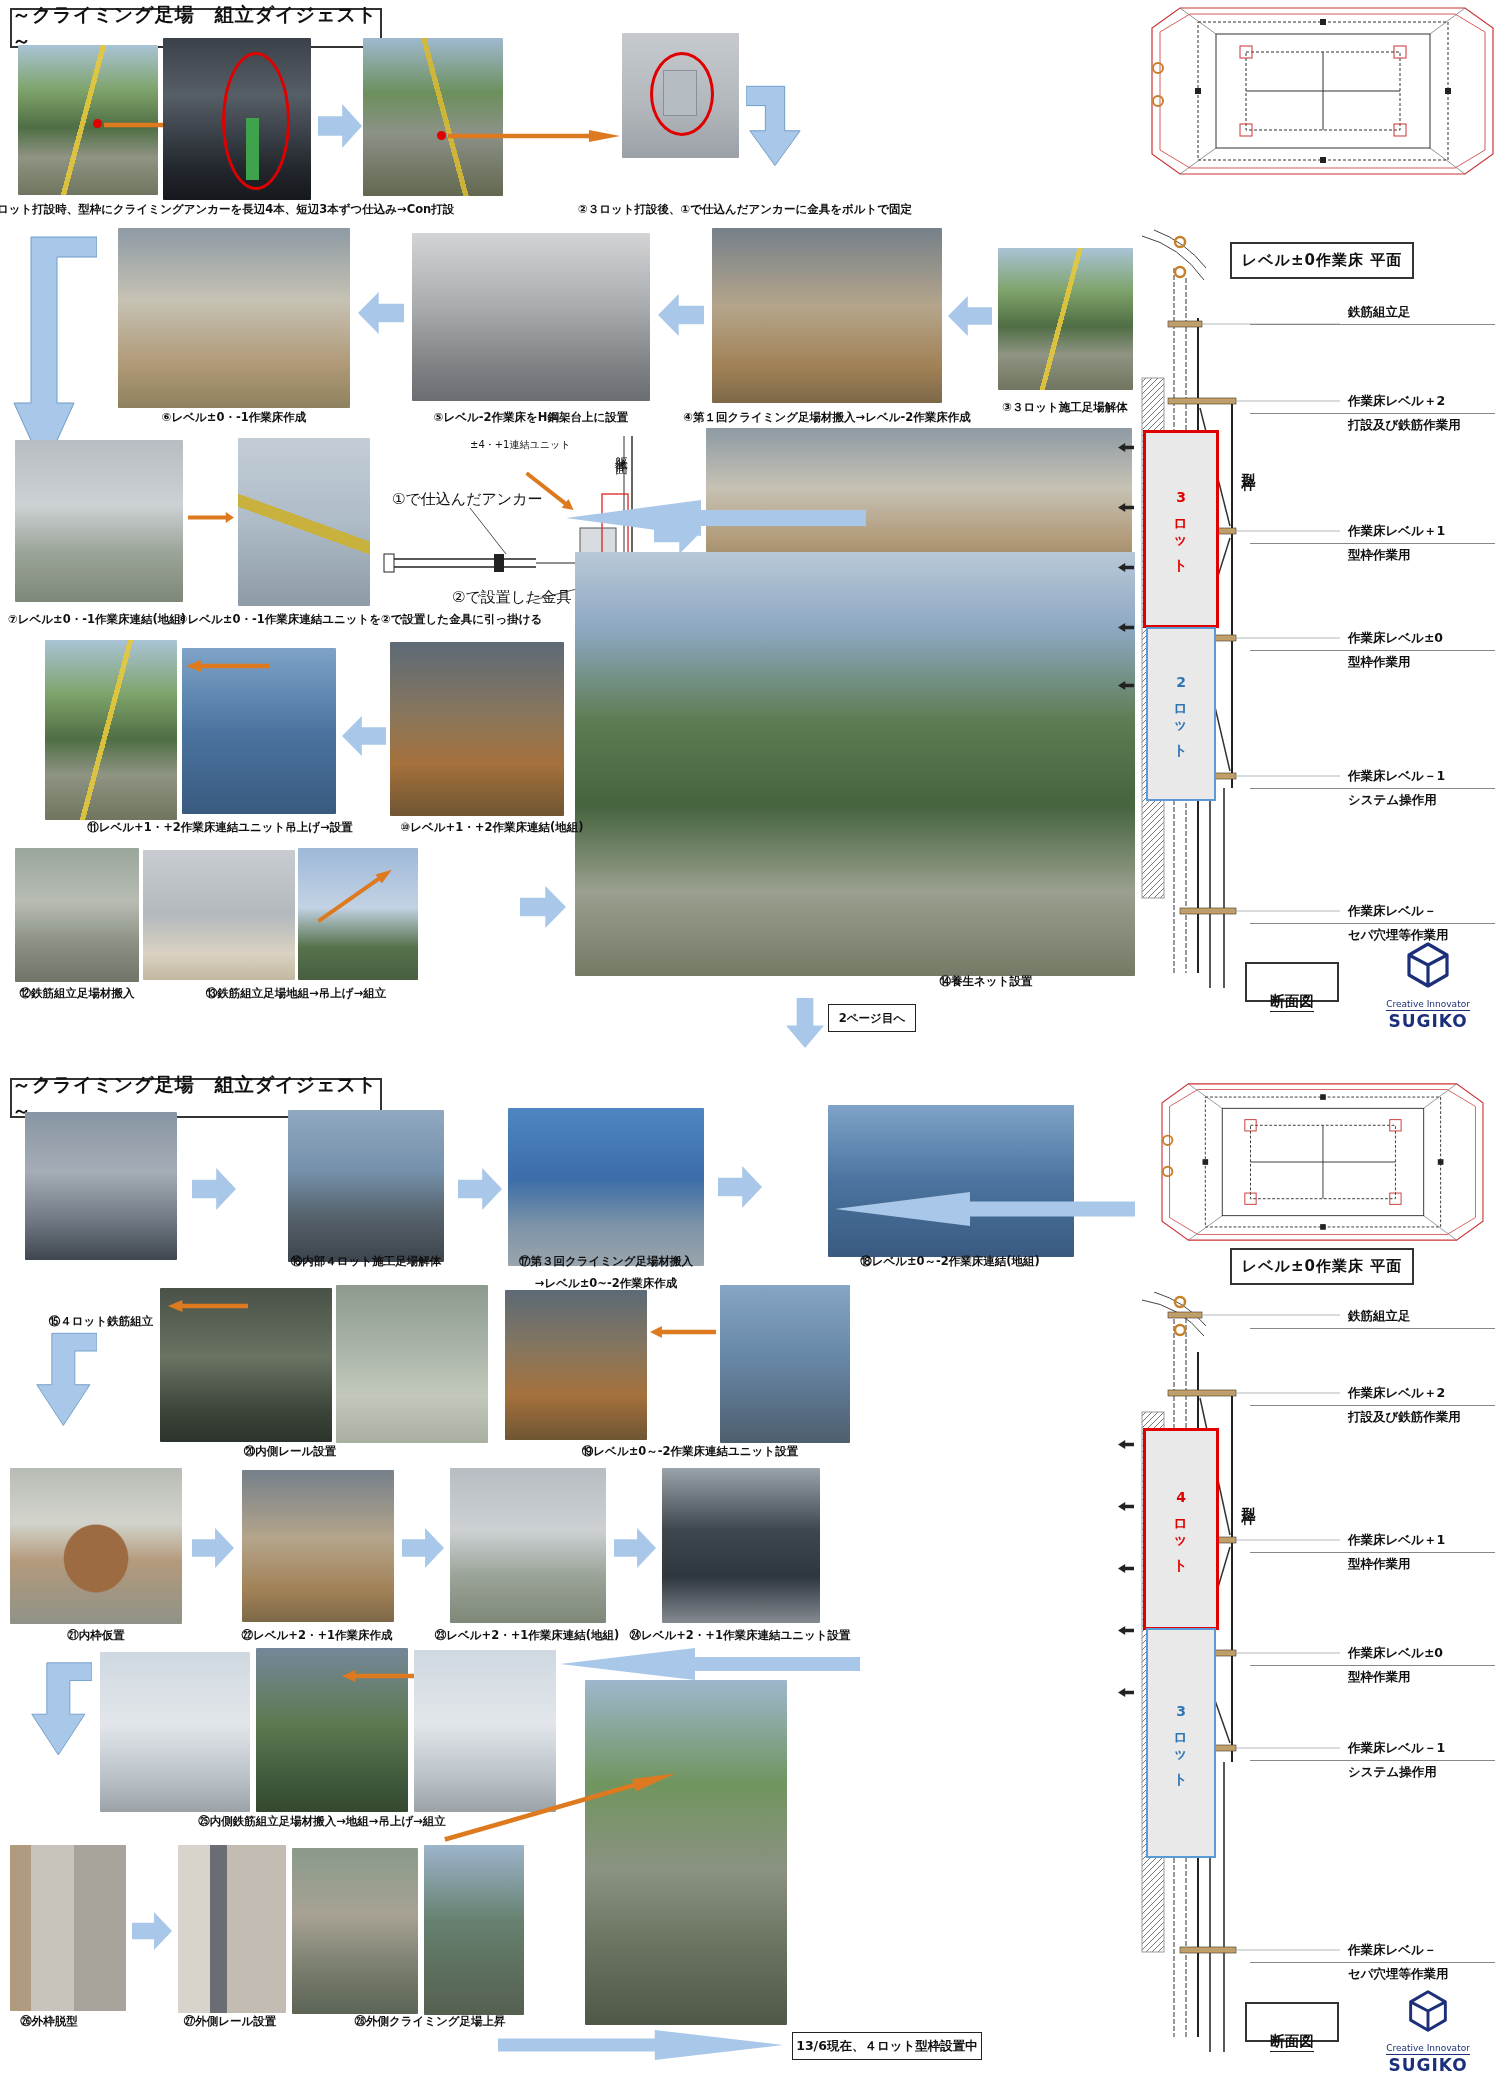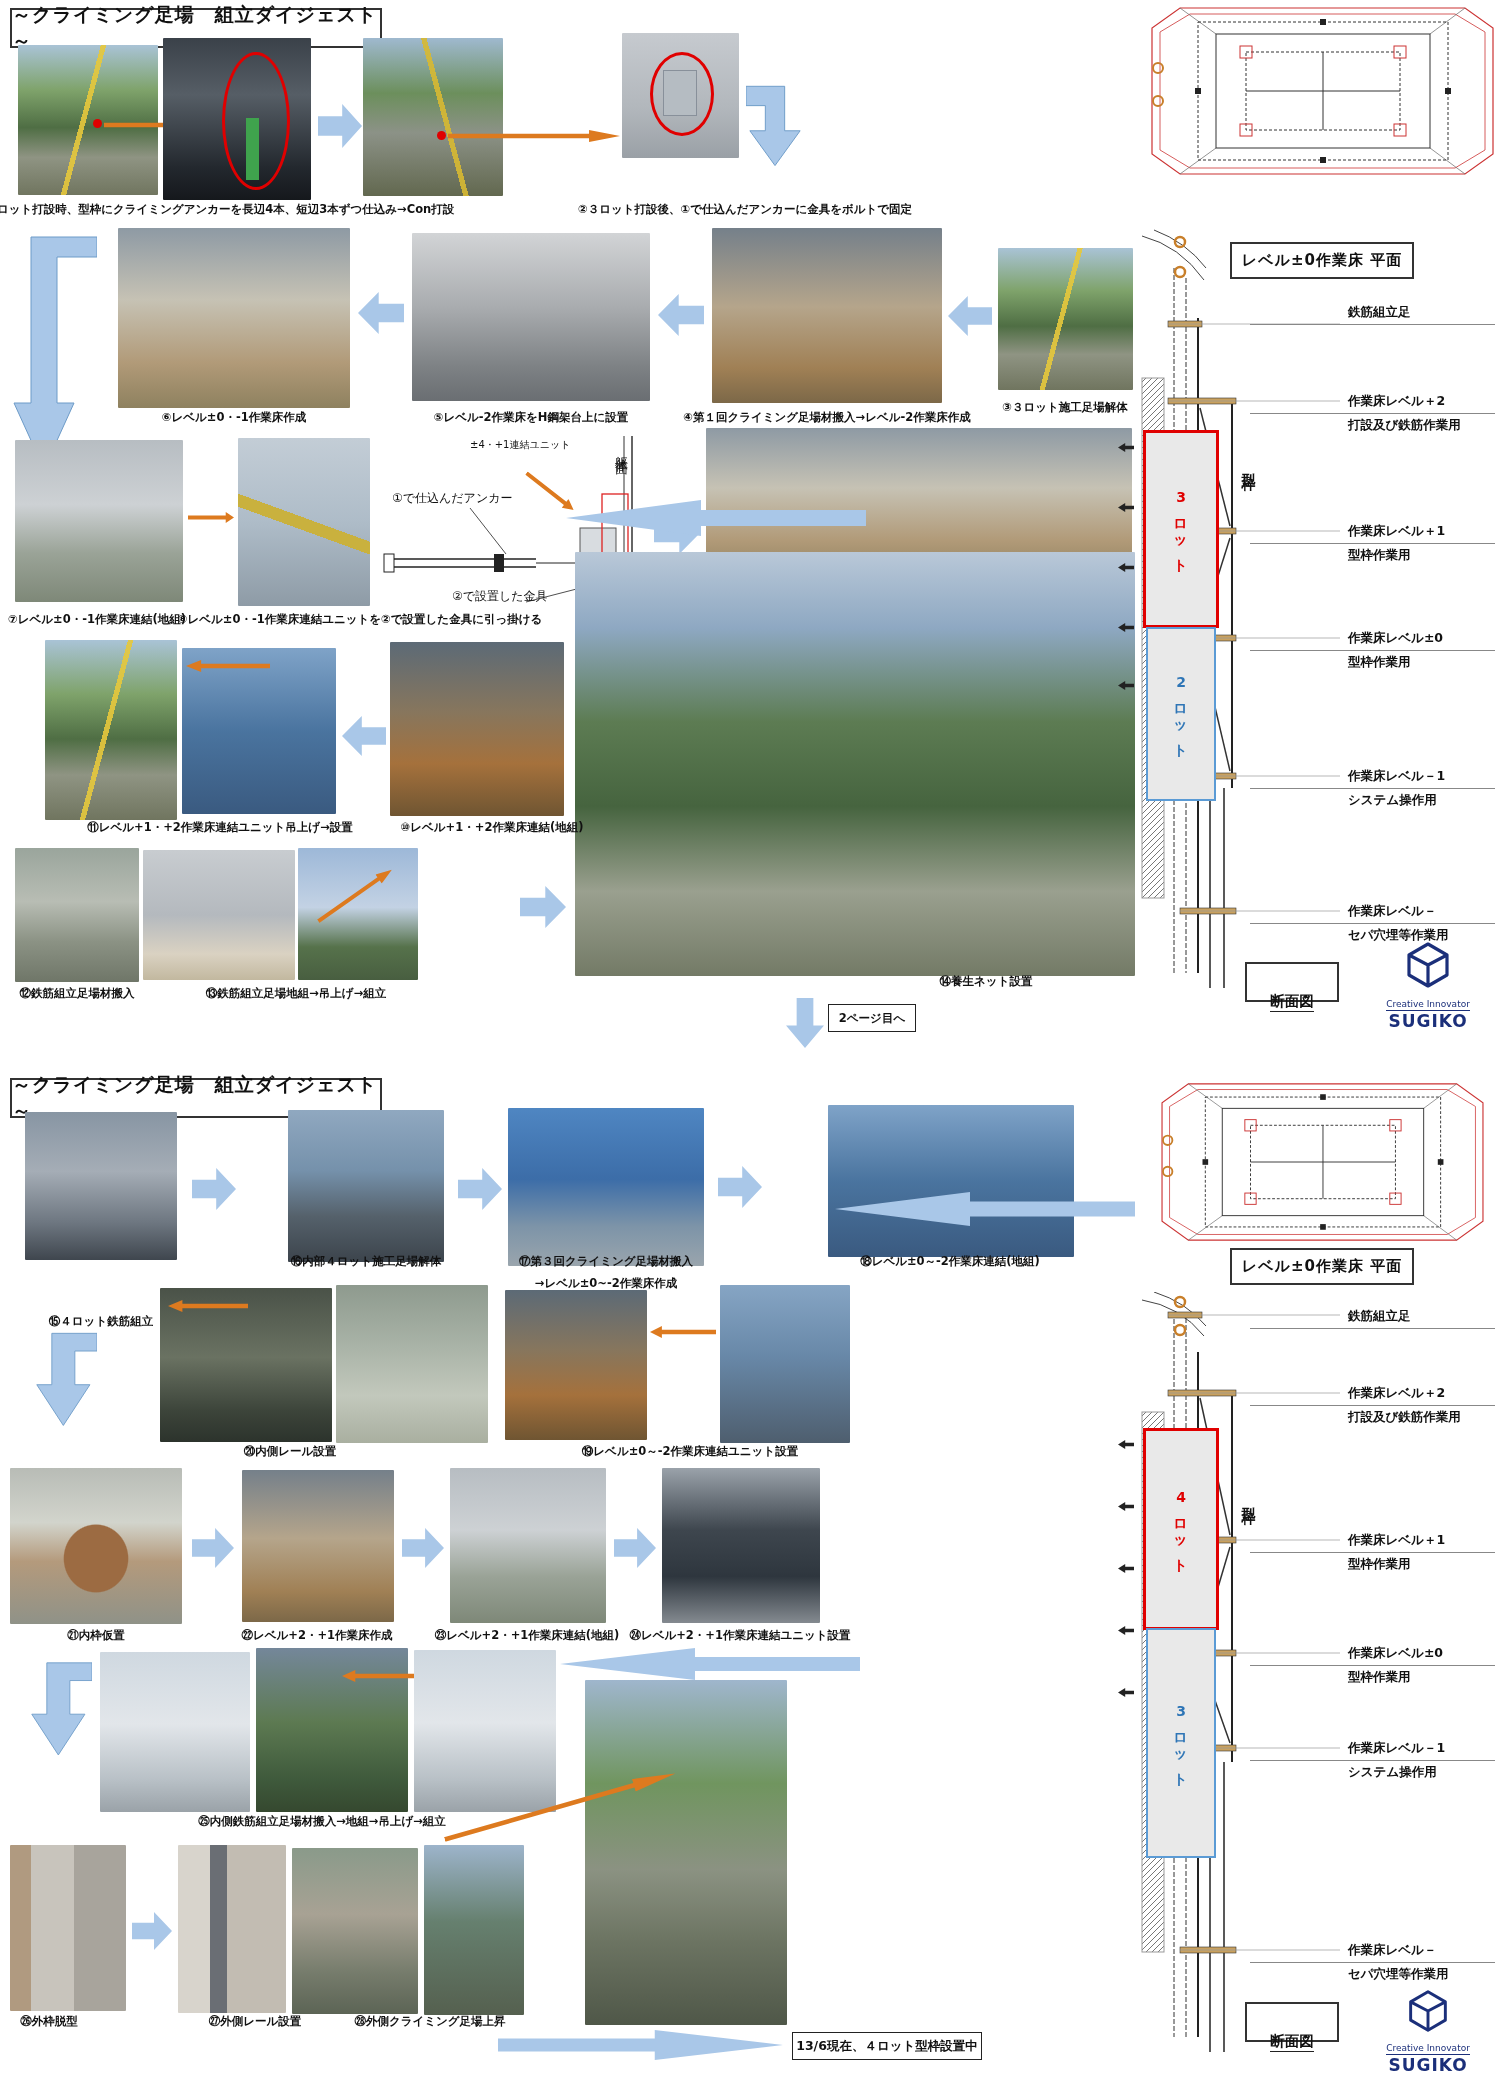--- a/index.html
+++ b/index.html
@@ -58,21 +58,21 @@
   .lotbox{position:absolute;display:flex;align-items:center;justify-content:center;background:#e9e9e9;}
   .lotbox .vt{font-weight:bold;font-size:14px;letter-spacing:4px;}
   .boxlabel{position:absolute;border:2px solid #333;background:#fff;display:flex;align-items:center;justify-content:center;
             font-weight:bold;font-size:14.5px;}
   .boxlabel span{border-bottom:1.5px solid #222;margin-top:40px;}
   .notebox{position:absolute;border:1.5px solid #222;background:#fff;display:flex;align-items:center;justify-content:center;
            font-weight:bold;font-size:11.5px;white-space:nowrap;}
   .logo{position:absolute;text-align:center;color:#1b2f7a;}
   .logo .tag{font-size:9px;border-bottom:1.5px solid #1b2f7a;display:inline-block;padding-bottom:1px;}
   .logo .nm{font-size:17px;font-weight:bold;letter-spacing:1px;}
-  .diaglabel{position:absolute;font-size:12px;white-space:nowrap;}
+  .diaglabel{position:absolute;font-size:15px;white-space:nowrap;}
 </style>
 </head>
 <body>
 
 <div id="page">
 
   <div class="titlebox" style="left:10px;top:8px;width:368px;height:36px;">
       <span>～クライミング足場　組立ダイジェスト～</span>
     </div>
 
@@ -317,21 +317,21 @@
   <div class="cap" style="left:322px;top:1814px;">㉕内側鉄筋組立足場材搬入→地組→吊上げ→組立</div>
   <div class="photo ph-big2" style="left:585px;top:1680px;width:202px;height:345px;"></div>
   <div class="oa" style="left:440px;top:1800px;width:240px;height:13px;transform:rotate(-16deg);"></div>
 
   <div class="photo ph-wall" style="left:10px;top:1845px;width:116px;height:166px;"></div>
   <div class="ar" style="left:132px;top:1912px;width:40px;height:38px;"></div>
   <div class="photo ph-corr" style="left:178px;top:1845px;width:108px;height:168px;"></div>
   <div class="photo ph-aerial" style="left:292px;top:1848px;width:126px;height:166px;"></div>
   <div class="photo ph-tower3" style="left:424px;top:1845px;width:100px;height:170px;"></div>
   <div class="cap" style="left:49px;top:2014px;">㉖外枠脱型</div>
-  <div class="cap" style="left:230px;top:2014px;margin-left:25px;">㉗外側レール設置</div>
+  <div class="cap" style="left:230px;top:2014px;">㉗外側レール設置</div>
   <div class="cap" style="left:430px;top:2014px;">㉘外側クライミング足場上昇</div>
   <div class="ar" style="left:498px;top:2030px;width:285px;height:30px;"></div>
   <div class="notebox" style="left:792px;top:2032px;width:188px;height:26px;font-size:12.5px;">13/6現在、４ロット型枠設置中</div>
 
   <svg class="abs" style="left:1150px;top:1082px;" width="345" height="160" viewBox="0 0 345 170">
     <polygon points="30,2 315,2 343,22 343,148 315,168 30,168 2,148 2,22" fill="none" stroke="#cc3333" stroke-width="1.2"></polygon>
     <polygon points="40,8 305,8 335,26 335,144 305,162 40,162 10,144 10,26" fill="none" stroke="#cc3333" stroke-width=".8"></polygon>
     <line x1="30" y1="2" x2="66" y2="28" stroke="#666" stroke-width=".7"></line>
       <line x1="315" y1="2" x2="280" y2="28" stroke="#666" stroke-width=".7"></line>
     <line x1="30" y1="168" x2="66" y2="142" stroke="#666" stroke-width=".7"></line>

